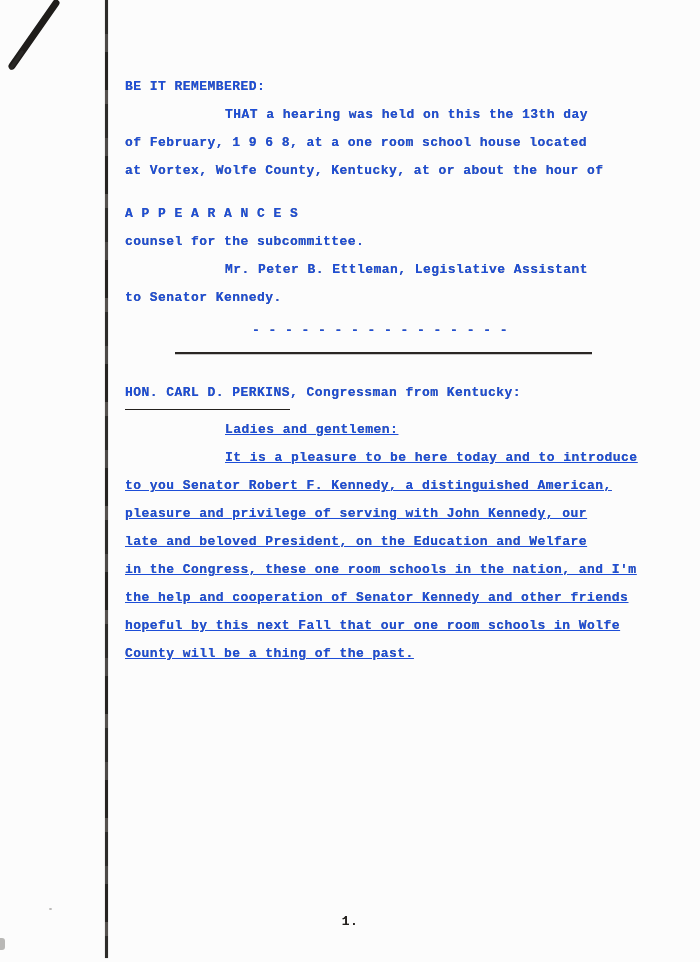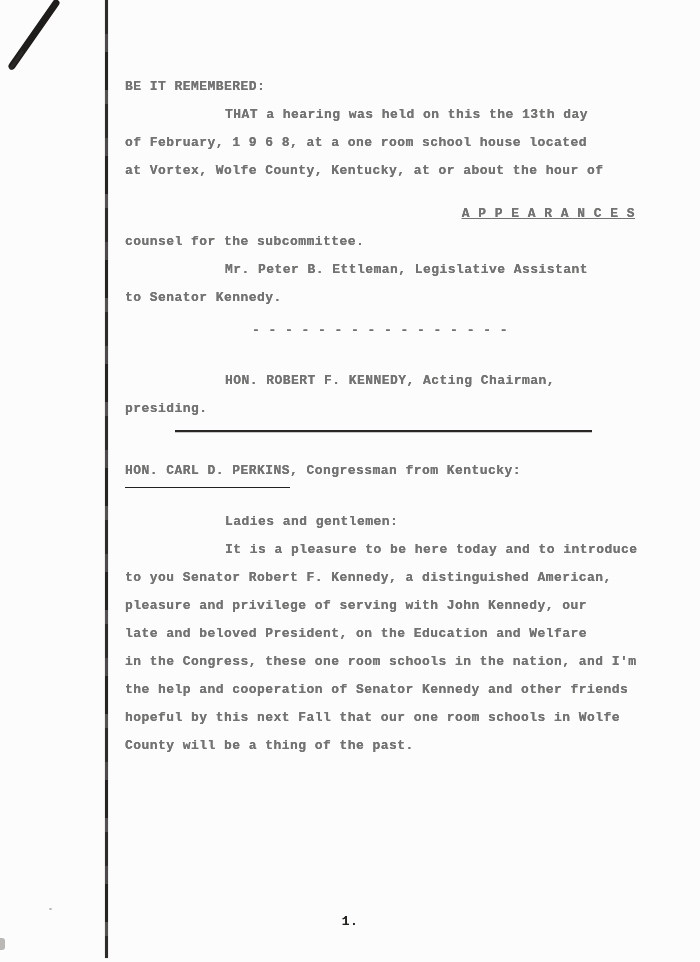--- a/index.html
+++ b/index.html
@@ -56,33 +56,33 @@
     background: #a8a6a4;
     border-radius: 0 3px 3px 0;
     opacity: 0.8;
   }
   
   .doc {
     position: absolute;
     left: 125px;
     top: 73px;
     width: 510px;
-    color: #737373;
+    color: #1d4ed8;
     font-size: 13px;
     font-weight: 700;
     letter-spacing: 0.45px;
     text-shadow: 0 0 0.6px rgba(36,32,29,0.65);
   }
   .line {
     height: 28px;
     line-height: 28px;
     white-space: pre;
   }
   .indent { padding-left: 100px; }
-  .center { text-align: right; padding-left: 0; text-decoration: underline; }
+  .center { text-align: left; padding-left: 0; }
   .margin { padding-left: 0; }
 
   .sec-appearances { margin-top: 15px; }
   .dash-sep {
     margin-top: 5px;
     height: 28px;
     line-height: 28px;
     text-align: center;
     white-space: pre;
     letter-spacing: 0.45px;
@@ -99,21 +99,21 @@
   .speaker-heading {
     margin-top: 25px;
     height: 28px;
     line-height: 28px;
     white-space: pre;
   }
   .speaker-heading .u {
     border-bottom: 1.5px solid #24201d;
     padding-bottom: 9px;
   }
-  .sec-speech { margin-top: 23px; }
+  .sec-speech { margin-top: 9px; text-decoration: underline; }
 
   .pageno {
     position: absolute;
     left: 0;
     right: 0;
     top: 914px;
     text-align: center;
     color: #24201d;
     font-size: 13px;
     font-weight: 700;
@@ -146,24 +146,20 @@
 
     <section class="sec-appearances">
         <div class="line center">A P P E A R A N C E S</div>
         <div class="line margin">counsel for the subcommittee.</div>
         <div class="line indent">Mr. Peter B. Ettleman, Legislative Assistant</div>
         <div class="line margin">to Senator Kennedy.</div>
       </section>
 
     <div class="dash-sep">- - - - - - - - - - - - - - - -</div>
 
-    <section class="sec-chairman">
-        <div class="line indent">HON. ROBERT F. KENNEDY, Acting Chairman,</div>
-        <div class="line margin">presiding.</div>
-      </section>
 
     <hr class="rule">
 
     <div class="speaker-heading"><span class="u">HON. CARL D. PERKINS</span><span>, Congressman from Kentucky:</span></div>
 
     <section class="sec-speech">
         <div class="line indent">Ladies and gentlemen:</div>
         <div class="line indent">It is a pleasure to be here today and to introduce</div>
         <div class="line margin">to you Senator Robert F. Kennedy, a distinguished American,</div>
         <div class="line margin">pleasure and privilege of serving with John Kennedy, our</div>

